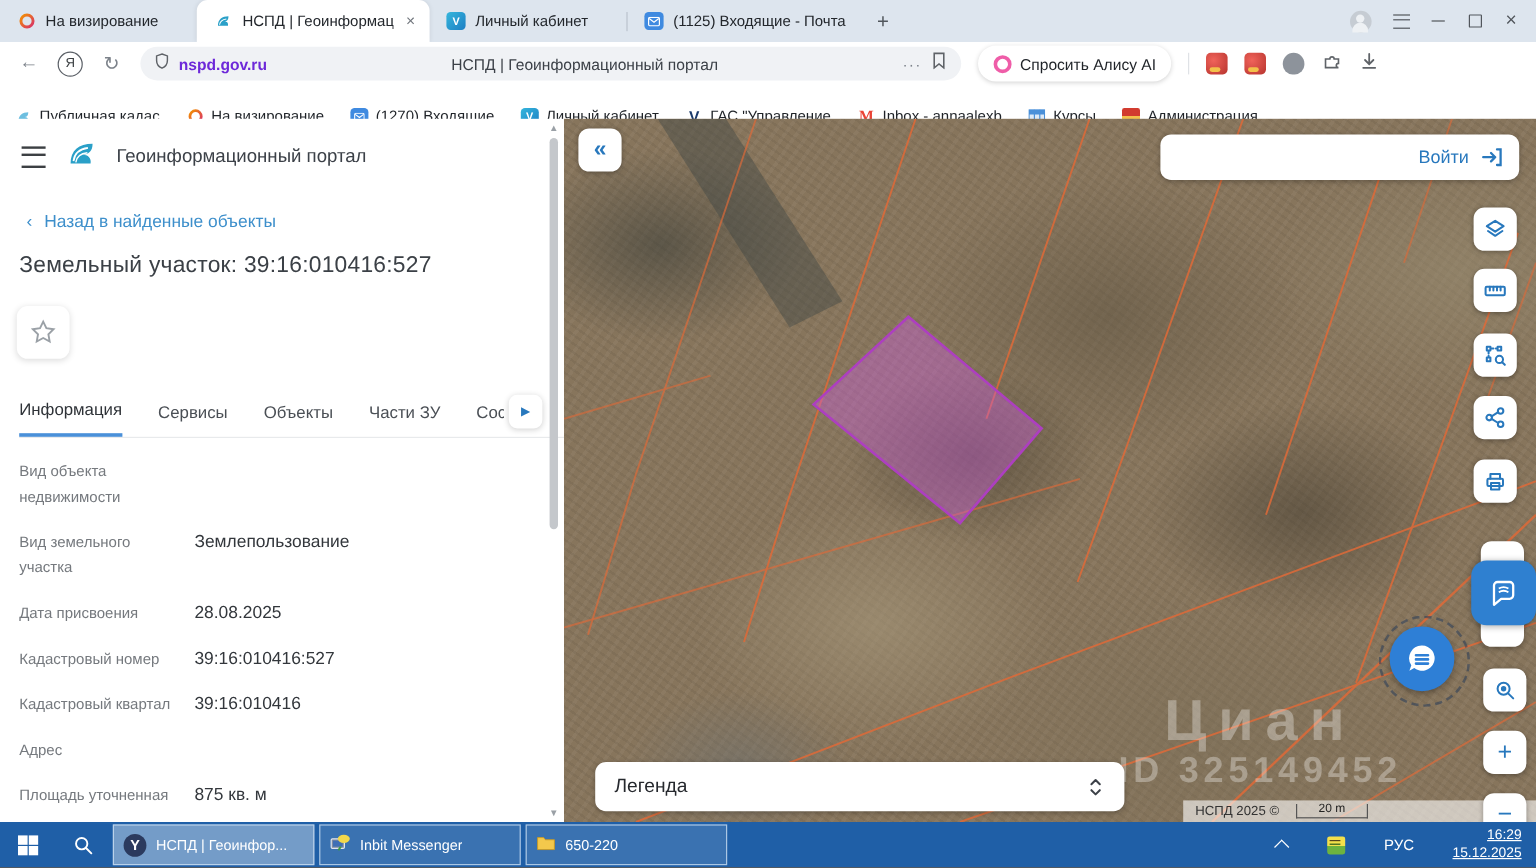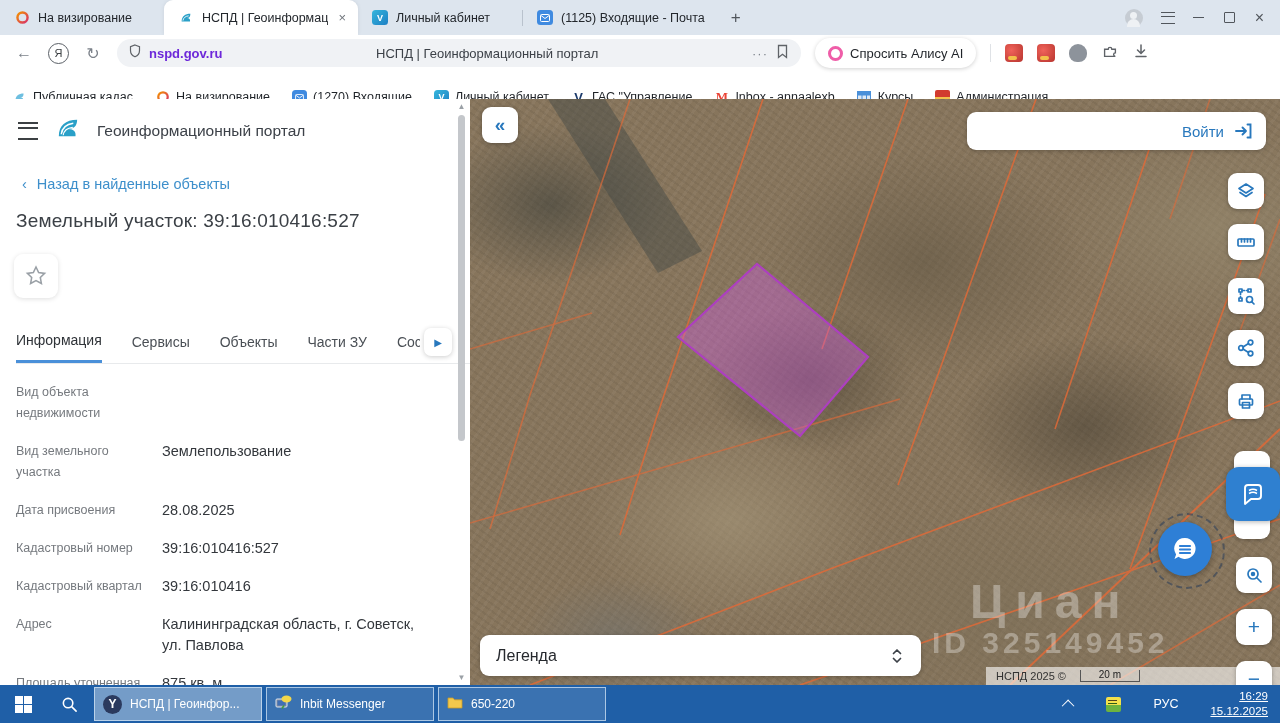--- a/index.html
+++ b/index.html
@@ -104,21 +104,21 @@
   .login-bar span{color:#2878bd;font-size:15px;}
   .tool-tall{position:absolute;right:10px;top:352px;width:36px;height:88px;background:#fff;border:none;border-radius:9px;
     box-shadow:0 1px 4px rgba(0,0,0,.3);cursor:pointer;}
   .tool-tall svg{stroke:#2878bd;fill:none;stroke-width:1.7;}
   .blue-badge{position:absolute;right:0;top:368px;width:54px;height:54px;background:#2f80d0;border:none;border-radius:13px;
     display:flex;align-items:center;justify-content:center;cursor:pointer;box-shadow:0 1px 5px rgba(0,0,0,.3);}
   .chat-fab{position:absolute;left:688px;top:423px;width:54px;height:54px;border:none;border-radius:50%;background:#2e7fd6;
     display:flex;align-items:center;justify-content:center;cursor:pointer;box-shadow:0 2px 6px rgba(0,0,0,.35);}
   .chat-ring{position:absolute;left:679px;top:414px;width:72px;height:72px;border-radius:50%;
     border:2.5px dashed rgba(40,60,90,.55);pointer-events:none;}
-  .legend-bar{position:absolute;left:10px;bottom:9px;width:409px;height:41px;background:#fff;border-radius:9px;
+  .legend-bar{position:absolute;left:26px;bottom:9px;width:409px;height:41px;background:#fff;border-radius:9px;
     box-shadow:0 1px 4px rgba(0,0,0,.25);display:flex;align-items:center;justify-content:space-between;
     padding:0 16px;cursor:pointer;}
   .legend-bar span{font-size:16px;color:#26292e;}
   .attrib{position:absolute;right:0;bottom:0;height:18px;width:246px;background:rgba(255,255,255,.6);
     display:flex;align-items:center;gap:14px;padding:0 38px 0 10px;font-size:11px;color:#333;}
   .scalebox{width:58px;height:11px;border:1px solid #555;border-top:none;text-align:center;font-size:10px;line-height:9px;color:#222;}
   .watermark{position:absolute;left:462px;top:478px;color:rgba(255,255,255,.32);text-align:center;pointer-events:none;
     font-weight:bold;line-height:1.05;}
   .wm1{font-size:48px;letter-spacing:10px;}
   .wm2{font-size:30px;letter-spacing:4px;}
@@ -334,21 +334,20 @@
         <div class="frow">
           <span class="flabel">Кадастровый номер</span>
           <span class="fvalue">39:16:010416:527</span>
         </div>
         <div class="frow">
           <span class="flabel">Кадастровый квартал</span>
           <span class="fvalue">39:16:010416</span>
         </div>
         <div class="frow">
           <span class="flabel">Адрес</span>
-          <span class="fvalue">Калининградская область, г. Советск, ул. Павлова</span>
         </div>
         <div class="frow">
           <span class="flabel">Площадь уточненная</span>
           <span class="fvalue">875 кв. м</span>
         </div>
       </div>
       <div class="vscroll">
         <span class="vs-arrow" style="top:0">▲</span>
         <span class="vs-thumb"></span>
         <span class="vs-arrow" style="bottom:0">▼</span>

